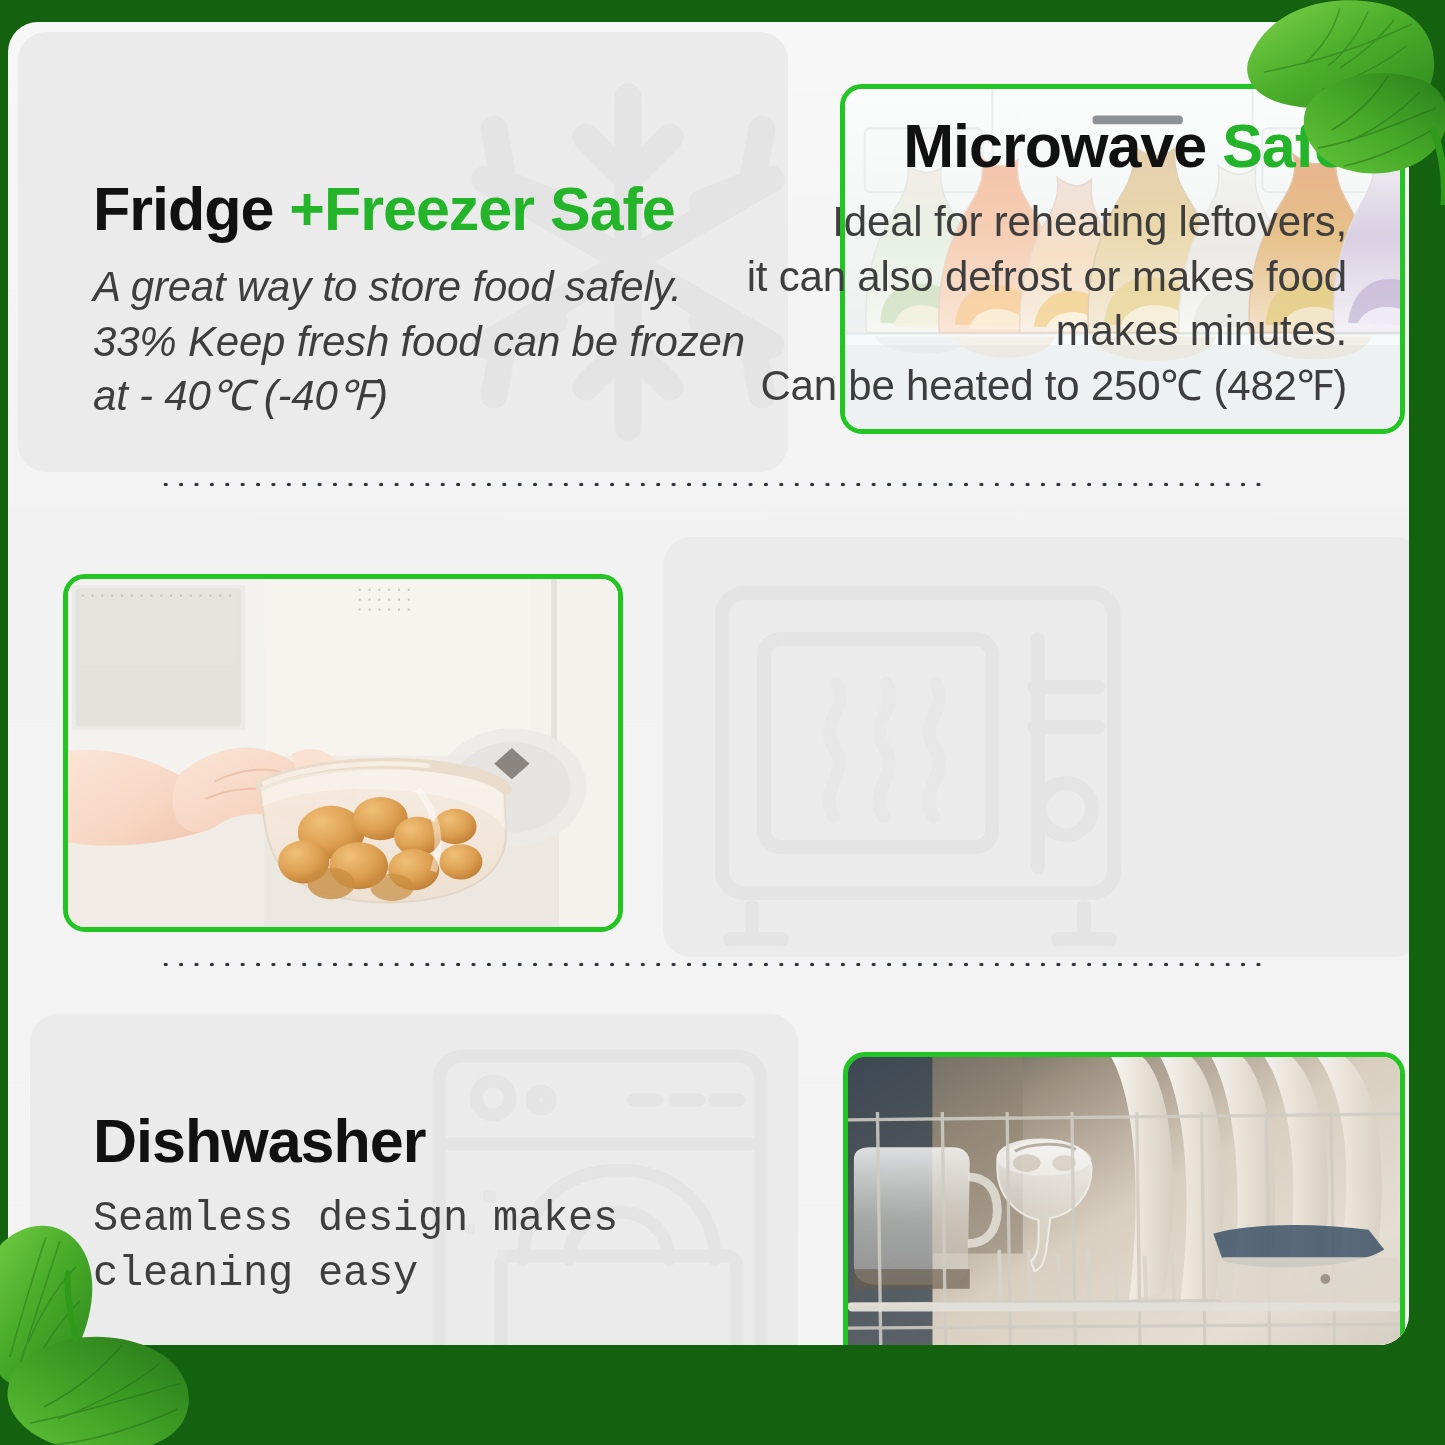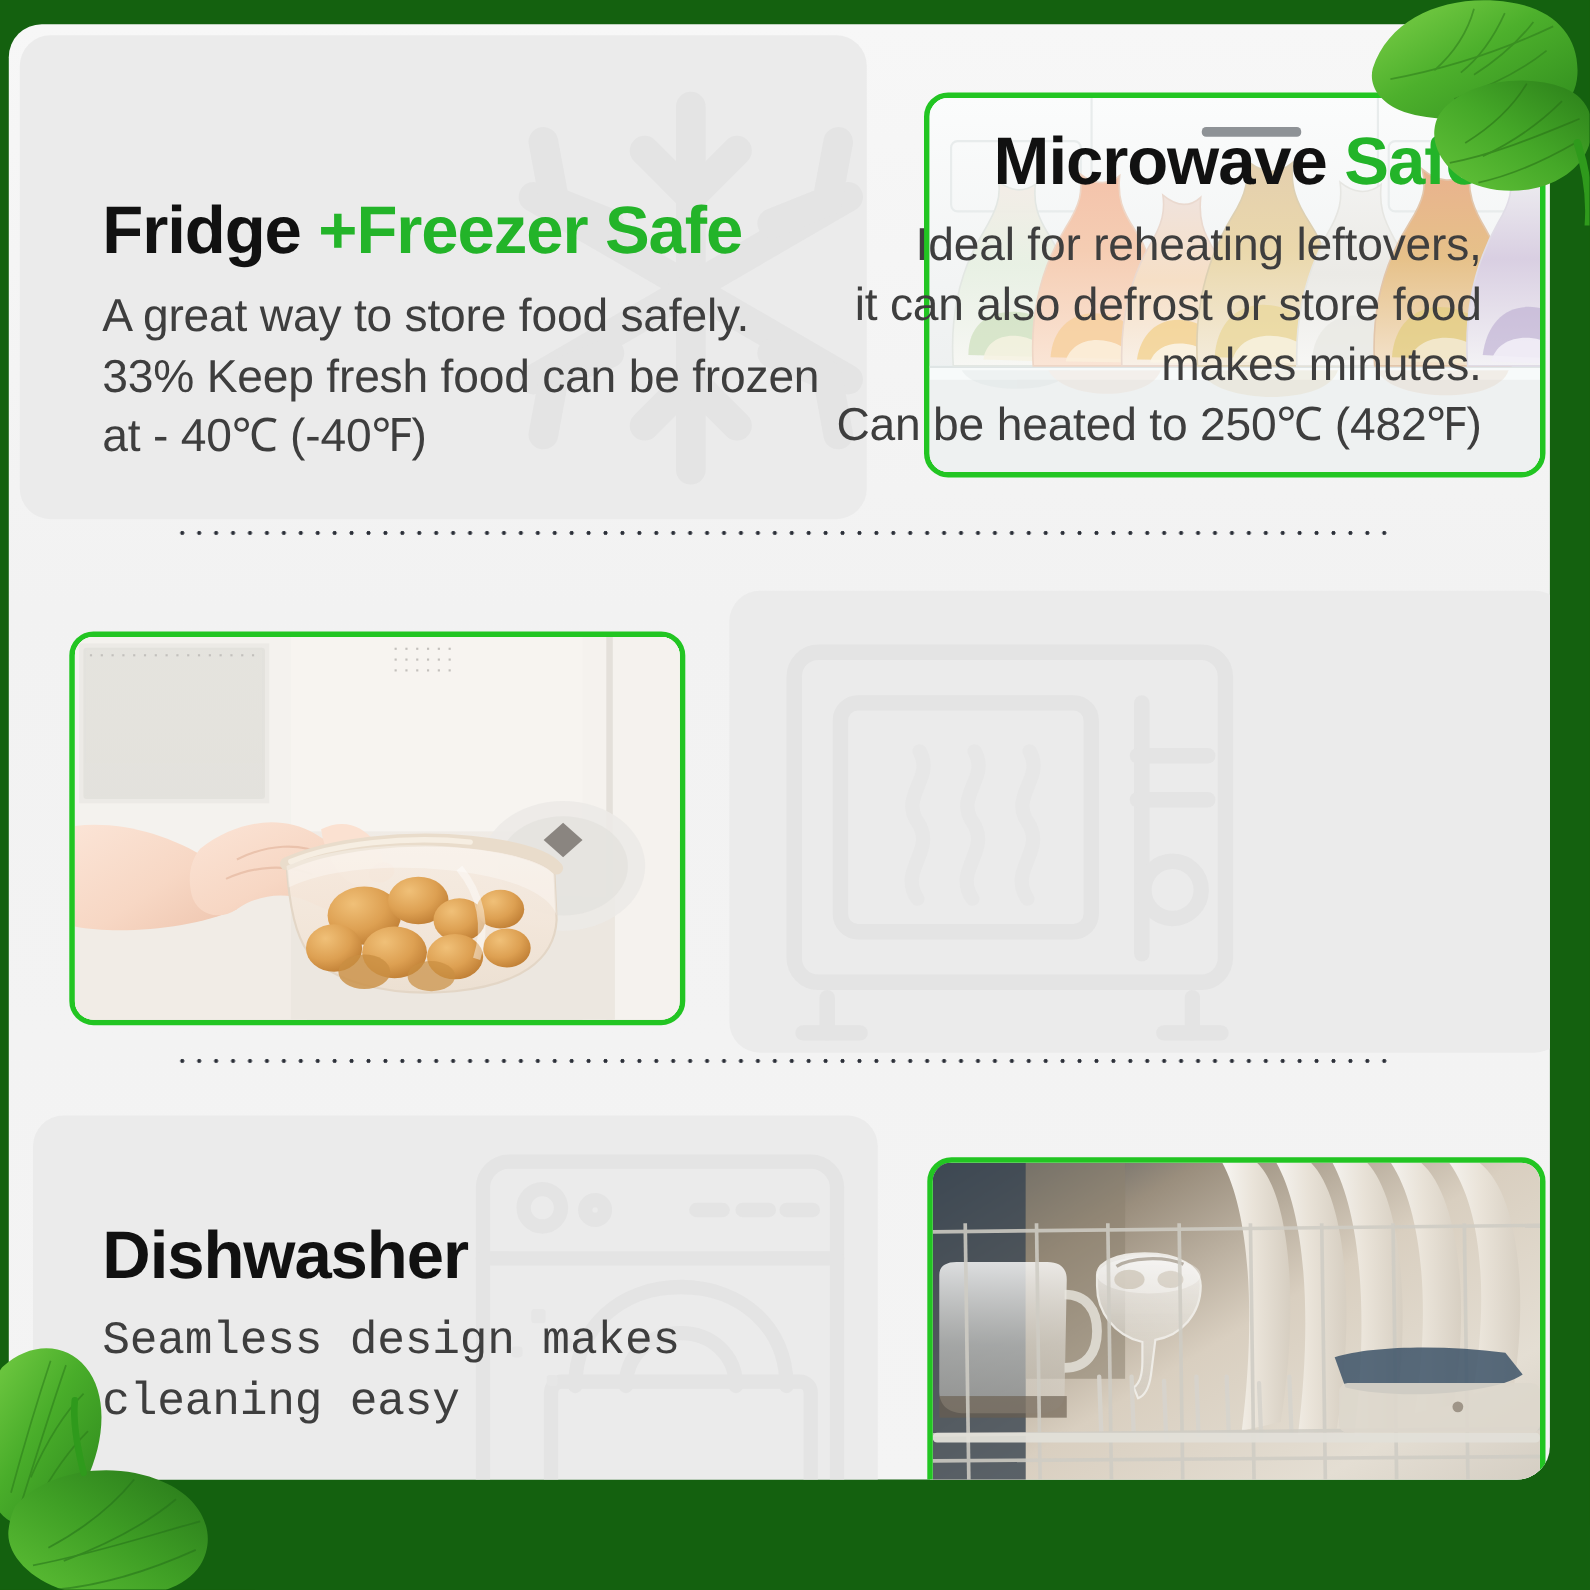--- a/index.html
+++ b/index.html
@@ -67,21 +67,21 @@
     background-size:15.4px 5px;
     background-repeat:repeat-x;
   }
 
   
   .wm { position:absolute; pointer-events:none; }
 
   
   #panel-fridge { left:10px; top:10px; width:770px; height:440px; }
   #fridge-text  { position:absolute; left:85px; top:155px; width:660px; }
-  #fridge-text .body { margin-top:19px; }
+  #fridge-text .body { margin-top:19px;font-style:italic; }
   #wm-snowflake { left:450px; top:45px; width:340px; height:390px; opacity:1; }
 
   #photo-fridge { left:832px; top:62px; width:565px; height:350px; }
 
   
   #panel-microwave { left:655px; top:515px; width:760px; height:420px; }
   #microwave-text  { position:absolute; right:62px; top:92px; width:640px; text-align:right; }
   #microwave-text .body { margin-top:17px; }
   #wm-microwave { left:700px; top:545px; width:420px; height:390px; }
 
@@ -256,21 +256,21 @@
       </g>
     </svg>
 
     <div id="microwave-text">
       <div class="headline">
         <span>Microwave</span>
         <span class="g">Safe</span>
       </div>
       <div class="body">
         <div>Ideal for reheating leftovers,</div>
-        <div>it can also defrost or store food</div>
+        <div>it can also defrost or makes food</div>
         <div>makes minutes.</div>
         <div>Can be heated to 250℃ (482℉)</div>
       </div>
     </div>
 
     <div class="photo" id="photo-microwave">
       <svg class="inner" viewBox="0 0 560 358" preserveAspectRatio="none">
         <defs>
           <linearGradient id="mw-cav" x1="0" y1="0" x2="0" y2="1">
             <stop offset="0%" stop-color="#f6f3ef"></stop>

